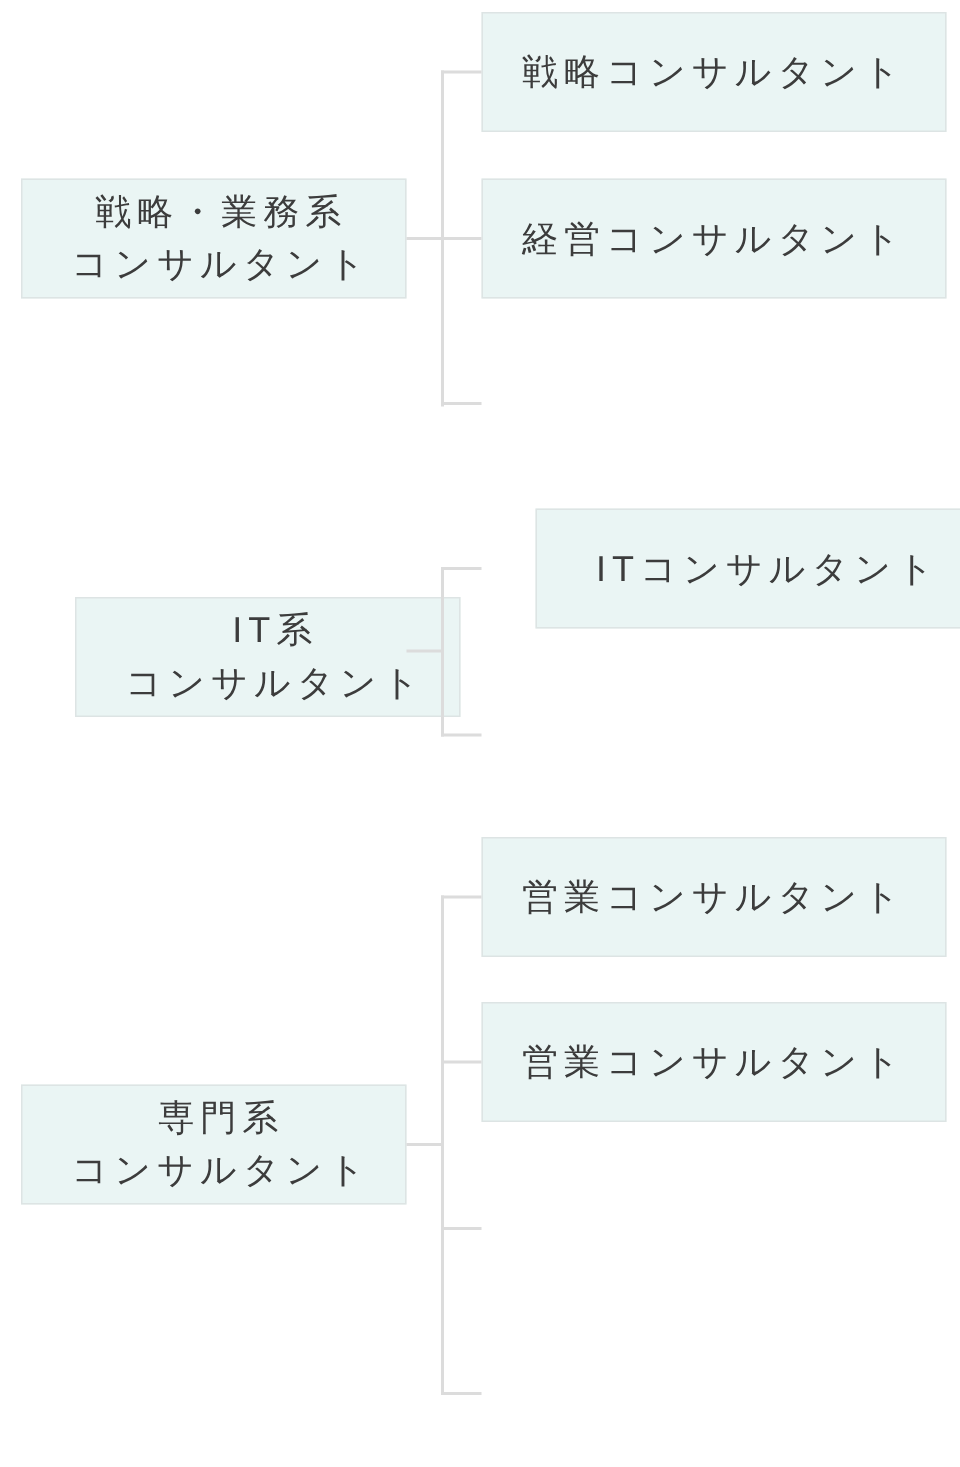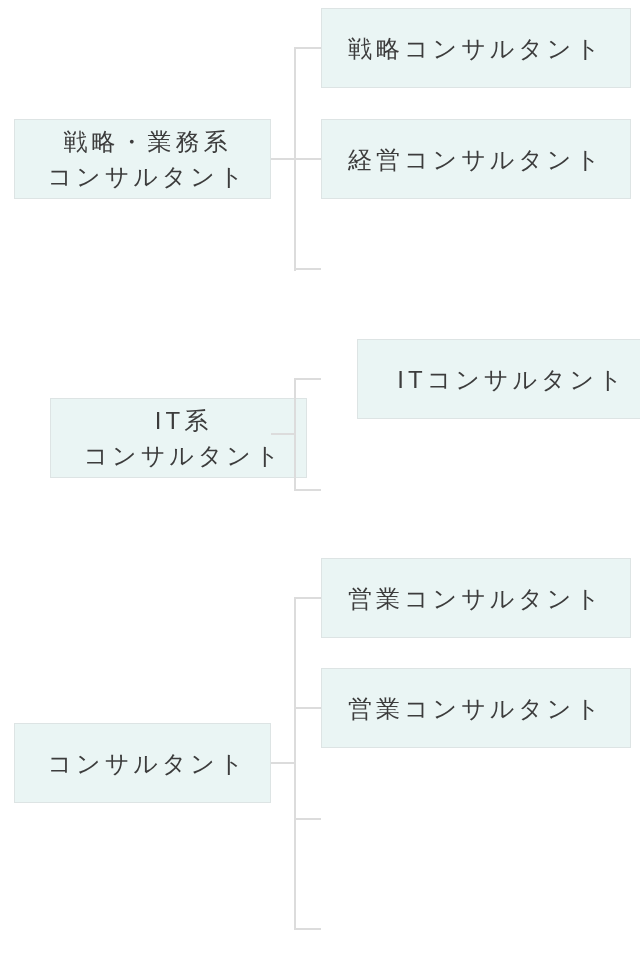--- a/index.html
+++ b/index.html
@@ -67,20 +67,21 @@
   </div>
   <div class="box cbox" style="top:339px;margin-left:36px;">
     <span>ITコンサルタント</span>
   </div>
   <div class="line v" style="left:294px;top:378px;height:113px;"></div>
   <div class="line h" style="left:294px;top:378px;width:27px;"></div>
   <div class="line h" style="left:294px;top:489px;width:27px;"></div>
   <div class="line h" style="left:271px;top:433px;width:25px;"></div>
 
   <div class="box pbox" style="top:723px;">
+    <span>専門系</span>
     <span>コンサルタント</span>
   </div>
   <div class="box cbox" style="top:558px;">
     <span>営業コンサルタント</span>
   </div>
   <div class="box cbox" style="top:668px;">
     <span>営業コンサルタント</span>
   </div>
   <div class="line v" style="left:294px;top:597px;height:333px;"></div>
   <div class="line h" style="left:294px;top:597px;width:27px;"></div>

